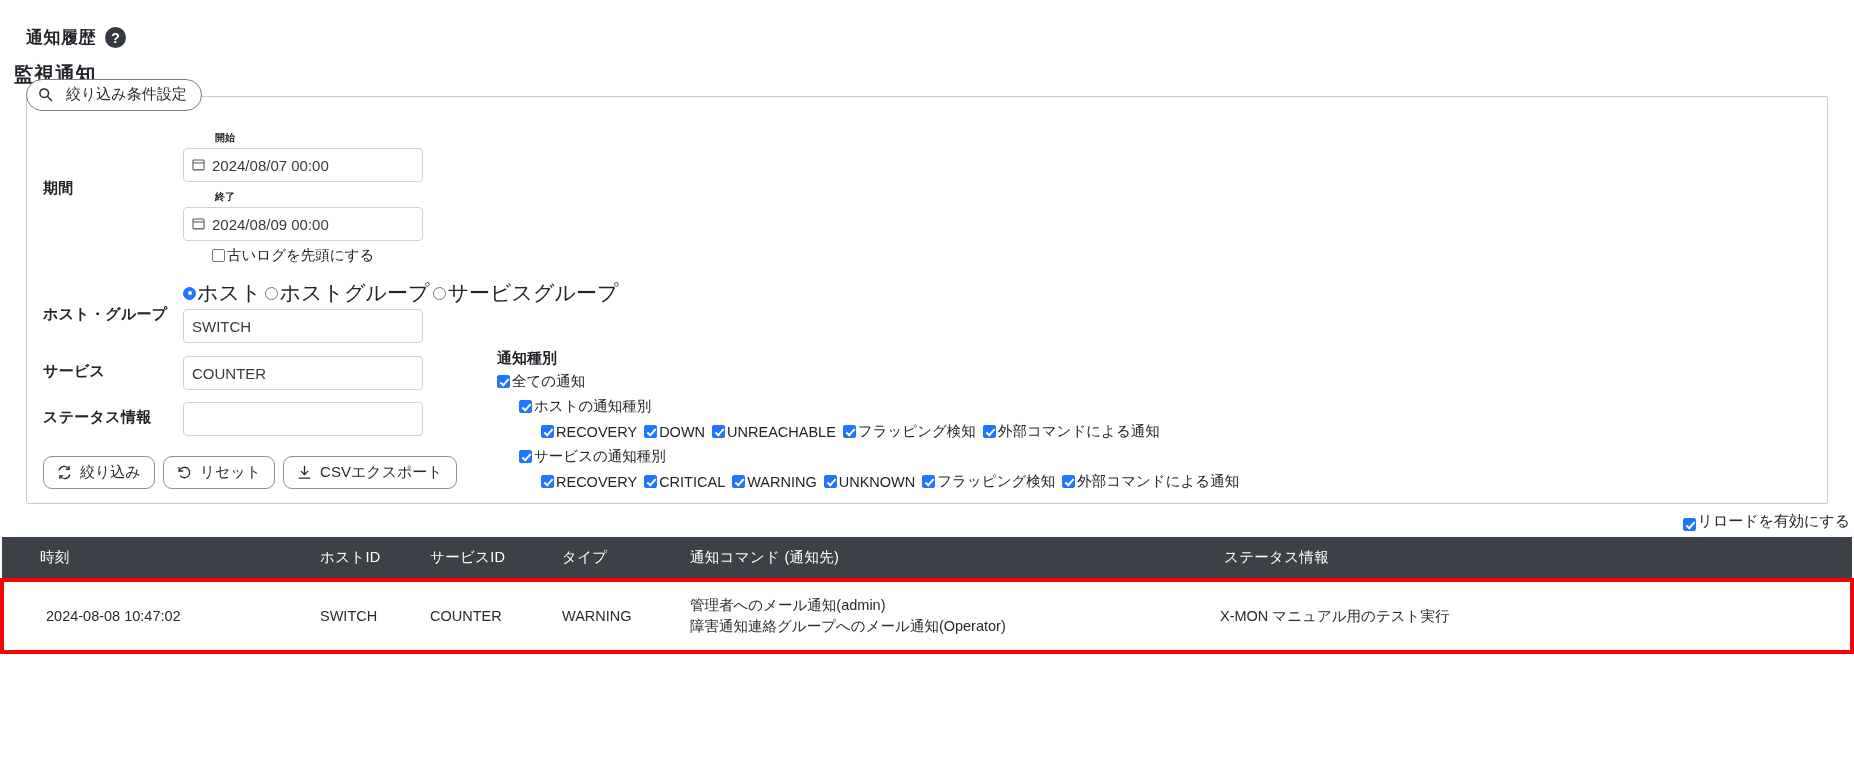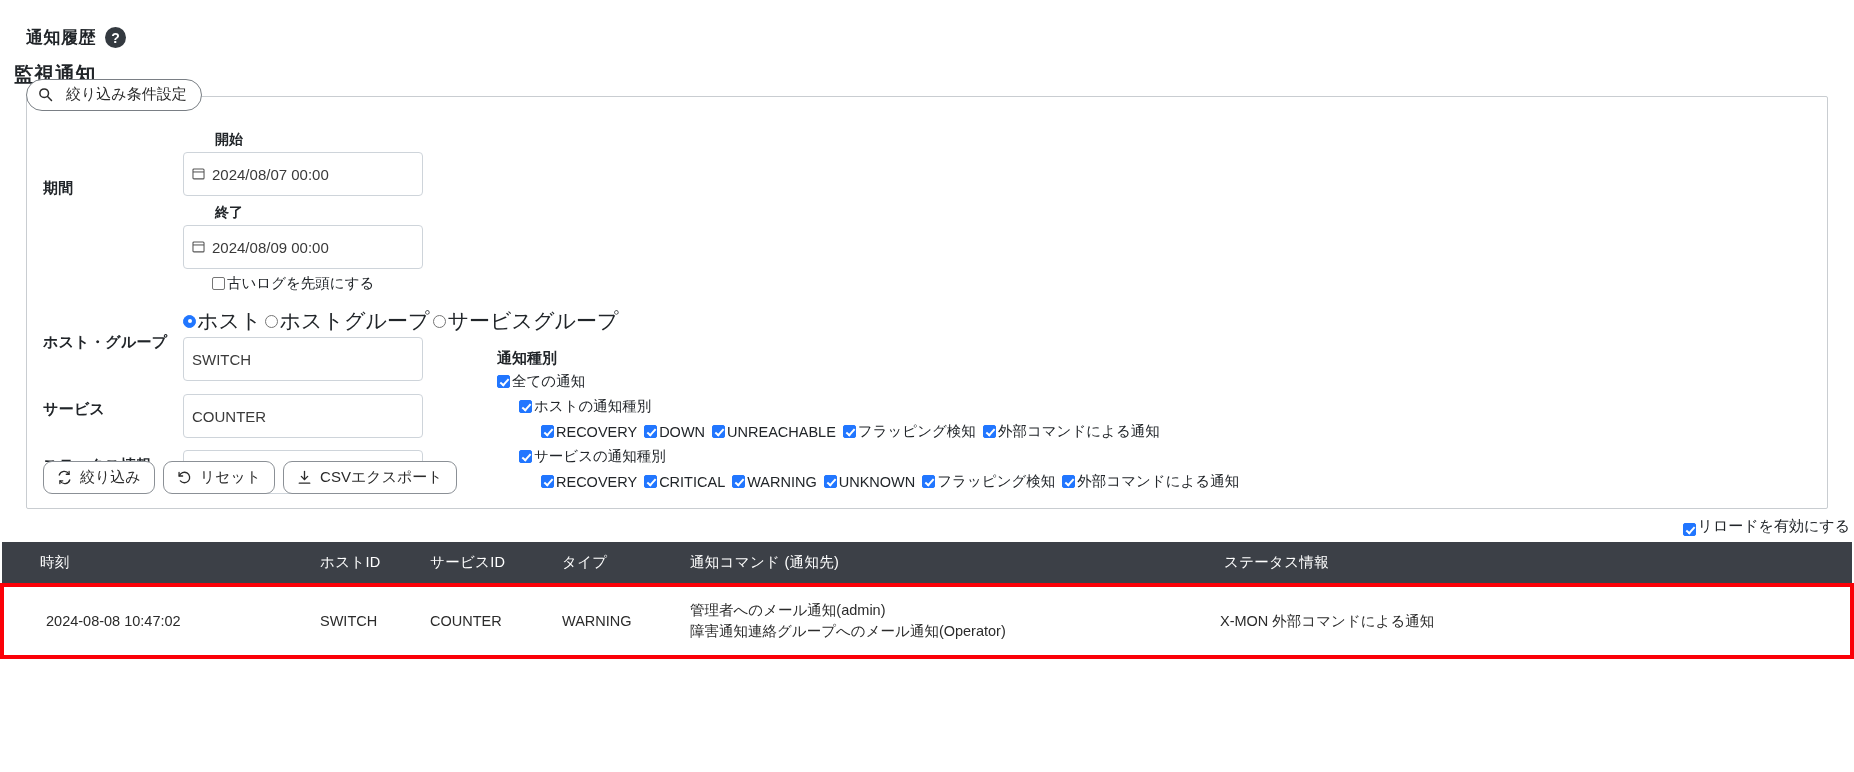--- a/index.html
+++ b/index.html
@@ -92,30 +92,30 @@
     min-width: 134px;
     font-weight: bold;
     font-size: 15px;
     letter-spacing: 0.3px;
     padding-top: 6px;
   }
   .fields { flex: 1; }
 
   .sub-label {
     font-weight: bold;
-    font-size: 14px;
+    font-size: 10px;
     margin: 0 0 3px 6px;
     padding-left: 32px;
   }
 
   .txtbox {
     border: 1px solid #ced4da;
     border-radius: 4px;
     background: #ffffff;
-    height: 44px;
+    height: 34px;
     width: 240px;
     box-sizing: border-box;
     display: flex;
     align-items: center;
     padding: 0 8px;
     font-size: 15px;
     color: #333;
     margin-left: 6px;
   }
   .txtbox.date { width: 240px; gap: 7px; }
@@ -500,16 +500,16 @@
   <tbody>
     <tr class="highlight">
       <td class="c-time">2024-08-08 10:47:02</td>
       <td class="c-host">SWITCH</td>
       <td class="c-svc">COUNTER</td>
       <td class="c-type">WARNING</td>
       <td class="c-cmd">
         <div class="cmd-line">管理者へのメール通知(admin)</div>
         <div class="cmd-line">障害通知連絡グループへのメール通知(Operator)</div>
       </td>
-      <td class="c-stat">X-MON 外部コマンドによる通知</td>
+      <td class="c-stat">X-MON マニュアル用のテスト実行</td>
     </tr>
   </tbody>
 </table>
 
 </body></html>

